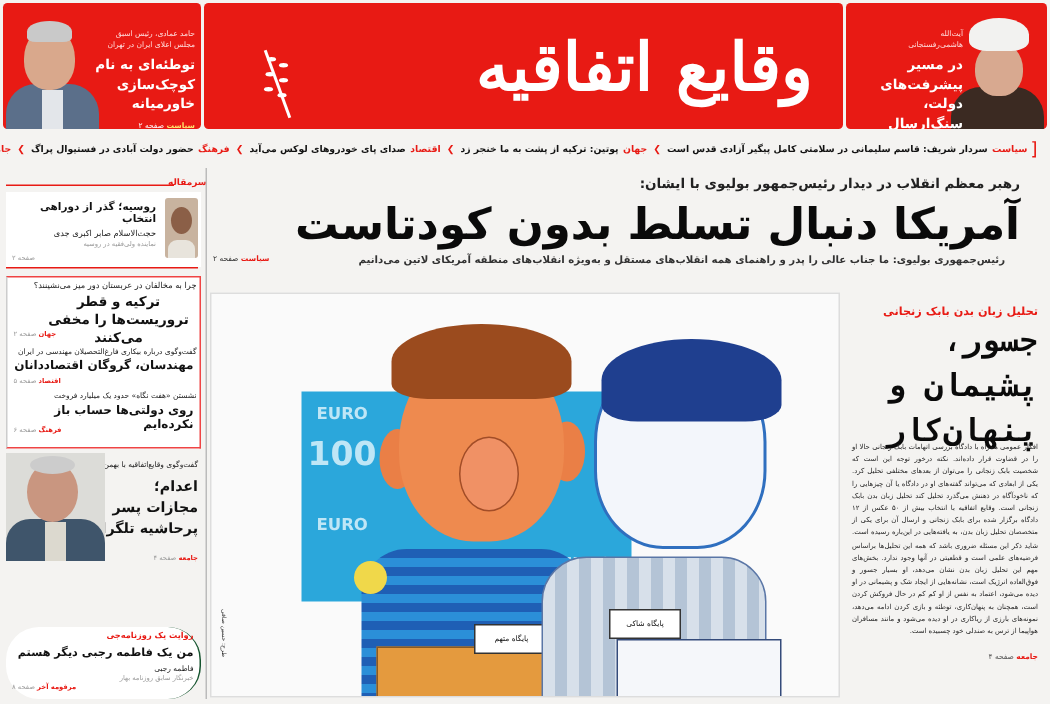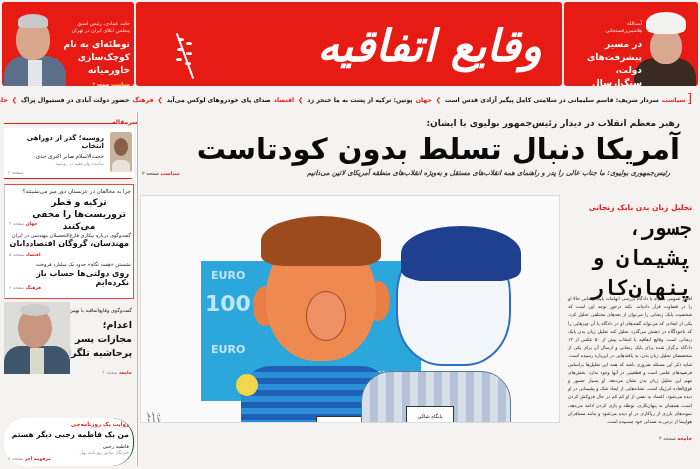--- a/index.html
+++ b/index.html
@@ -28,21 +28,21 @@
   .mh-right .portrait .body { left: 0; width: 62px; height: 28px; background: #3b2a22; }
 
   .mh-text { position: absolute; color: #fff; text-align: right; }
   .mh-left .mh-text { right: 4px; top: 18px; width: 74px; }
   .mh-right .mh-text { left: 4px; top: 18px; width: 74px; }
   .mh-kicker { font-size: 5px; line-height: 7px; color: #fdd; }
   .mh-title { font-size: 9px; font-weight: bold; line-height: 13px; margin-top: 4px; }
   .mh-ref { font-size: 5px; margin-top: 4px; color: #ffe36b; }
   .mh-ref span { color: #fff; }
 
-  .logo { position: absolute; right: 20px; top: 4px; font-family: "DejaVu Serif", serif; font-size: 44px; font-weight: bold; color: #fff; font-style: italic; letter-spacing: -2px; line-height: 80px; white-space: nowrap; }
+  .logo { position: absolute; right: 20px; top: 4px; font-family: "DejaVu Serif", serif; font-size: 44px; font-weight: bold; color: #fff; letter-spacing: -2px; line-height: 80px; white-space: nowrap; }
   .mh-date { position: absolute; left: 78px; top: 12px; color: #fff; font-size: 5px; line-height: 8px; text-align: right; width: 90px; }
   .mh-price { font-size: 7px; font-weight: bold; margin-top: 2px; }
   .laurel { position: absolute; left: 40px; top: 30px; width: 18px; height: 48px; }
   .laurel::before { content: ""; position: absolute; left: 8px; top: 0; width: 2px; height: 48px; background: #fff; transform: rotate(-20deg); }
   .laurel span { position: absolute; width: 6px; height: 3px; background: #fff; border-radius: 50%; }
 
   .ticker { position: absolute; top: 91px; left: 0; width: 700px; height: 16px; background: #f4f3f1; font-size: 6.2px; font-weight: bold; white-space: nowrap; overflow: hidden; display: flex; align-items: center; padding: 0 6px; }
   .ticker .bracket { color: #e81a14; font-size: 12px; font-weight: normal; margin: 0 2px; }
   .ticker .sec { color: #e81a14; margin-left: 3px; }
   .ticker .item { color: #111; margin-left: 4px; }
@@ -63,25 +63,25 @@
 
   .old-portrait { position: absolute; left: 4px; top: 302px; width: 66px; height: 72px; background: #dcdcd8; overflow: hidden; }
   .old-portrait .head { position: absolute; left: 14px; top: 6px; width: 34px; height: 40px; background: #c99680; border-radius: 50%; }
   .old-portrait .hair { position: absolute; left: 16px; top: 2px; width: 30px; height: 12px; background: #ccc; border-radius: 50%; }
   .old-portrait .body { position: absolute; left: 0; bottom: 0; width: 66px; height: 28px; background: #3f556b; border-radius: 16px 16px 0 0; }
   .old-portrait .shirt { position: absolute; left: 26px; bottom: 0; width: 14px; height: 26px; background: #dcd9cf; }
 
   .main-head { position: absolute; left: 140px; top: 112px; width: 560px; height: 80px; }
   .kicker-top { position: absolute; right: 20px; top: 6px; font-size: 9px; font-weight: bold; color: #222; }
   .headline { position: absolute; right: 20px; top: 20px; font-size: 29px; font-weight: bold; color: #0a0a0a; letter-spacing: -0.5px; white-space: nowrap; }
-  .subline { position: absolute; right: 30px; top: 57px; font-size: 6.8px; font-weight: bold; color: #333; white-space: nowrap; font-style: italic; }
+  .subline { position: absolute; right: 30px; top: 57px; font-size: 6.8px; font-weight: bold; color: #333; white-space: nowrap; }
   .ref-left { position: absolute; left: 2px; top: 58px; font-size: 5px; color: #333; }
 
   .story { position: absolute; left: 140px; top: 195px; width: 560px; height: 274px; }
-  .cartoon { position: absolute; left: 0; top: 0; width: 420px; height: 228px; background: #fafafa; border: 1px solid #ddd; overflow: hidden; }
+  .cartoon { position: absolute; left: 0; top: 0; width: 420px; height: 270px; background: #fafafa; border: 1px solid #ddd; overflow: hidden; }
   .euro-bg { position: absolute; left: 60px; top: 65px; width: 220px; height: 140px; background: #2ba7db; }
   .euro-bg span { position: absolute; color: #bfe6f6; font-weight: bold; font-size: 11px; }
   .euro-bg .big { font-size: 22px; }
 
   .char1-head { position: absolute; left: 125px; top: 35px; width: 110px; height: 130px; background: #ee8a4f; border-radius: 50% 50% 45% 45%; }
   .char1-hair { position: absolute; left: 120px; top: 20px; width: 120px; height: 50px; background: #9b4b1e; border-radius: 50% 50% 20% 20%; }
   .char1-nose { position: absolute; left: 165px; top: 95px; width: 40px; height: 50px; background: #f09165; border-radius: 50%; border: 1px solid #a24d27; }
   .char1-ear-l { position: absolute; left: 112px; top: 90px; width: 24px; height: 40px; background: #ea7f46; border-radius: 50%; }
   .char1-ear-r { position: absolute; left: 225px; top: 85px; width: 24px; height: 40px; background: #ea7f46; border-radius: 50%; }
   .char1-body { position: absolute; left: 100px; top: 170px; width: 150px; height: 100px; background: repeating-linear-gradient(180deg, #1f5fb5 0 6px, #2b8fd8 6px 12px); border-radius: 30px 30px 0 0; }

